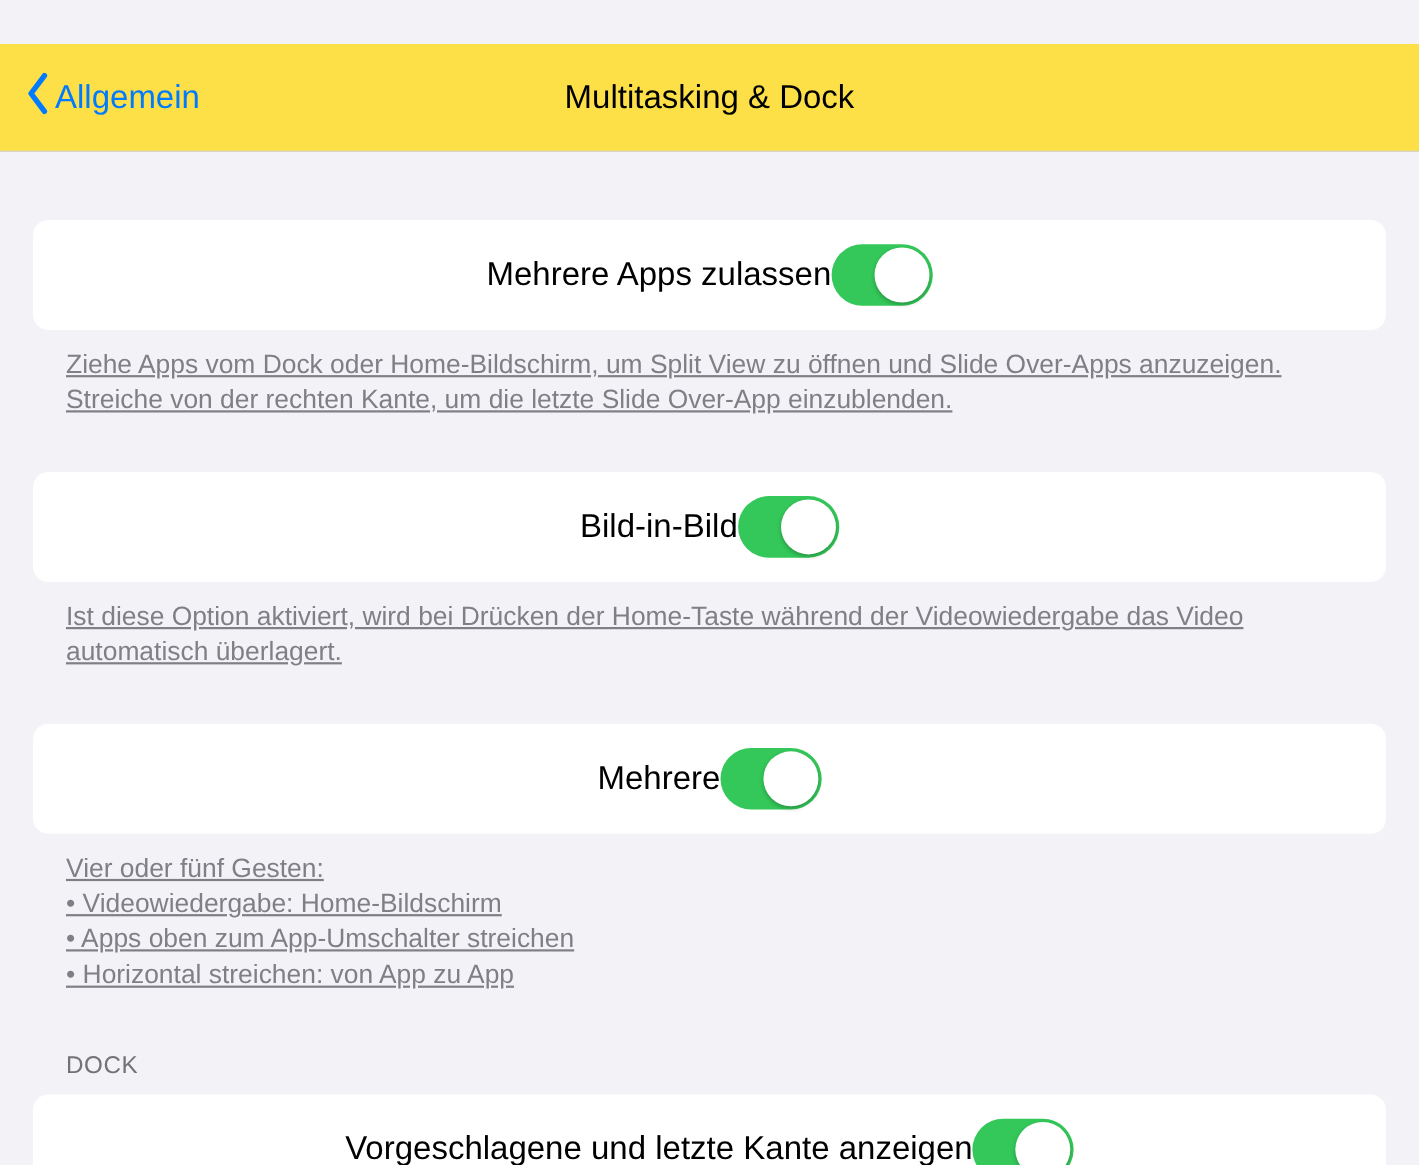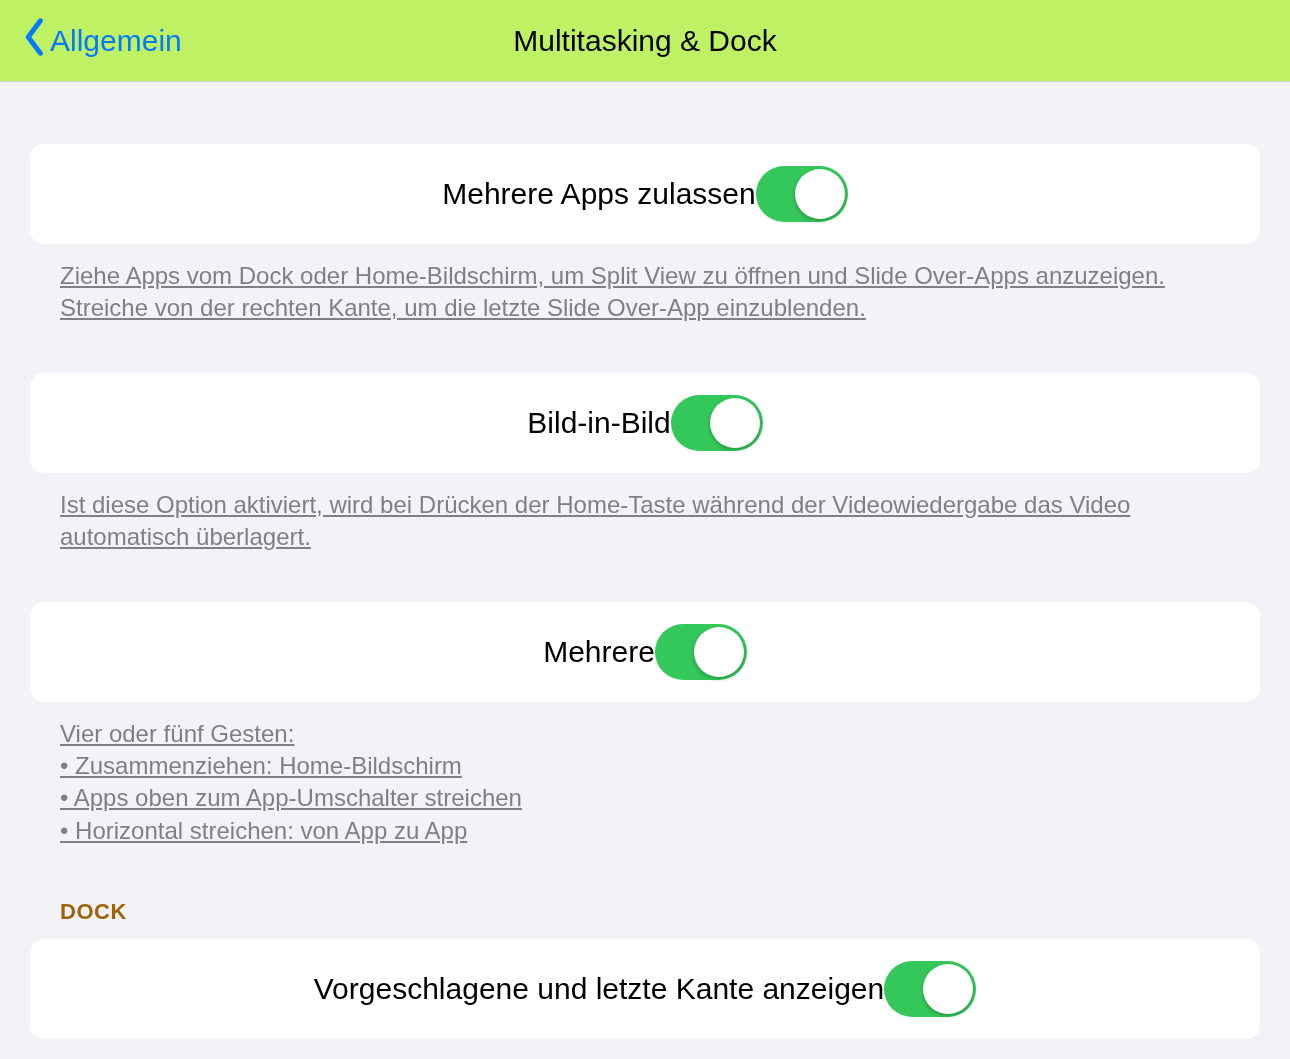--- a/index.html
+++ b/index.html
@@ -10,27 +10,28 @@
       -webkit-font-smoothing: antialiased;
     }
     body {
       background: #f2f2f7;
       width: 1290px;
       height: 1059px;
       overflow: hidden;
     }
     
     .navbar {
-      height: 82px;
-      background: #bef264;
+      height: 98px;
+      background: #fde047;
       border-bottom: 1px solid #d1d1d6;
       display: flex;
       align-items: center;
       padding: 0 22px;
       position: relative;
+      margin-top: 40px;
     }
     .back {
       display: flex;
       align-items: center;
       gap: 2px;
       color: #007aff;
       font-size: 30px;
       font-weight: 400;
       cursor: pointer;
     }
@@ -55,24 +56,23 @@
       margin-top: 62px;
     }
     .group.tight {
       margin-top: 48px;
     }
     .group.dock {
       margin-top: 52px;
     }
     .section-header {
       font-size: 22px;
-      color: #a16207;
+      color: #737373;
       letter-spacing: 0.5px;
       margin: 0 0 14px 30px;
-      font-weight: bold;
     }
     .cell {
       background: #ffffff;
       border-radius: 14px;
       display: flex;
       align-items: center;
       justify-content: center;
       padding: 22px 30px;
     }
     .cell-label {
@@ -145,21 +145,21 @@
     <div class="footer">Ist diese Option aktiviert, wird bei Drücken der Home-Taste während der Videowiedergabe das Video automatisch überlagert.</div>
   </div>
 
   <div class="group tight">
     <div class="cell">
       <span class="cell-label">Mehrere</span>
       <div class="switch"></div>
     </div>
     <div class="footer">
       <span class="line">Vier oder fünf Gesten:</span>
-      <span class="line">• Zusammenziehen: Home-Bildschirm</span>
+      <span class="line">• Videowiedergabe: Home-Bildschirm</span>
       <span class="line">• Apps oben zum App-Umschalter streichen</span>
       <span class="line">• Horizontal streichen: von App zu App</span>
     </div>
   </div>
 
   <div class="group dock">
     <div class="section-header">DOCK</div>
     <div class="cell">
       <span class="cell-label">Vorgeschlagene und letzte Kante anzeigen</span>
       <div class="switch"></div>

